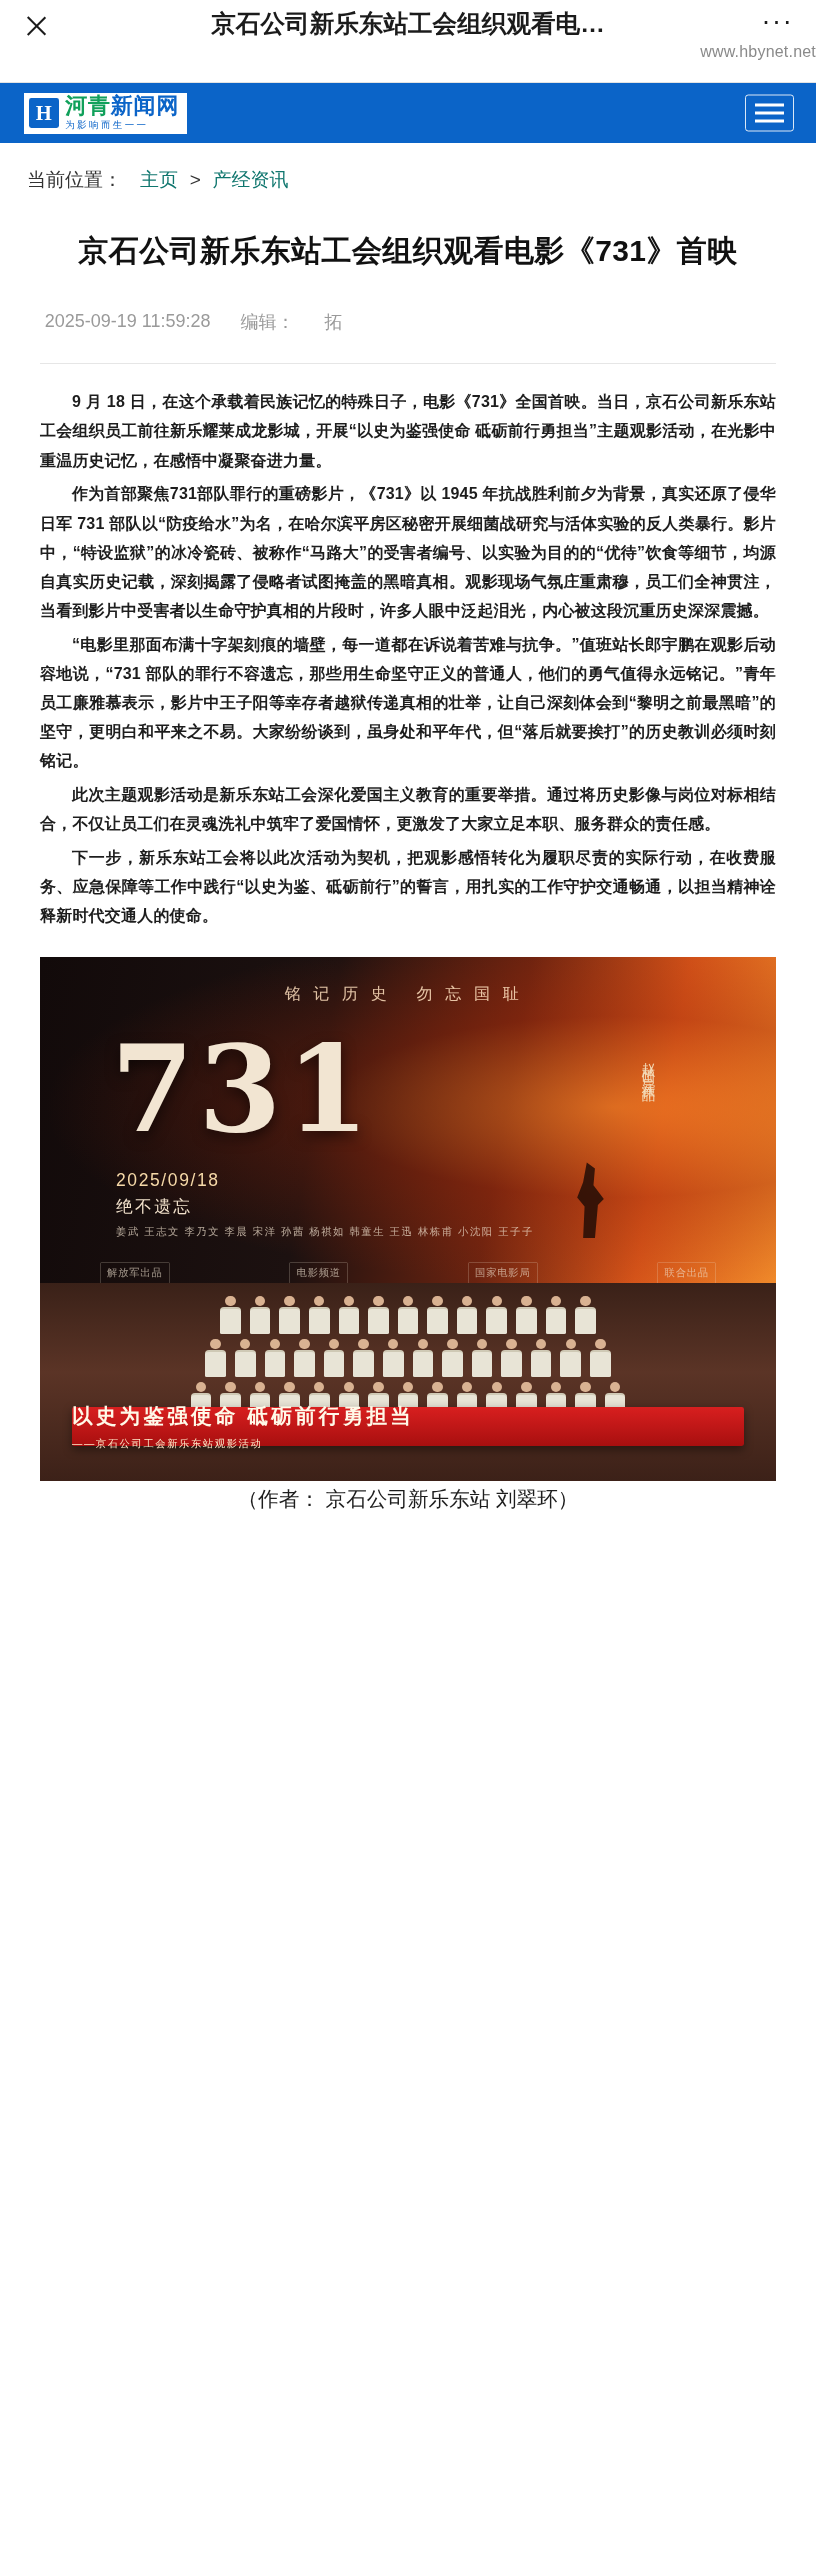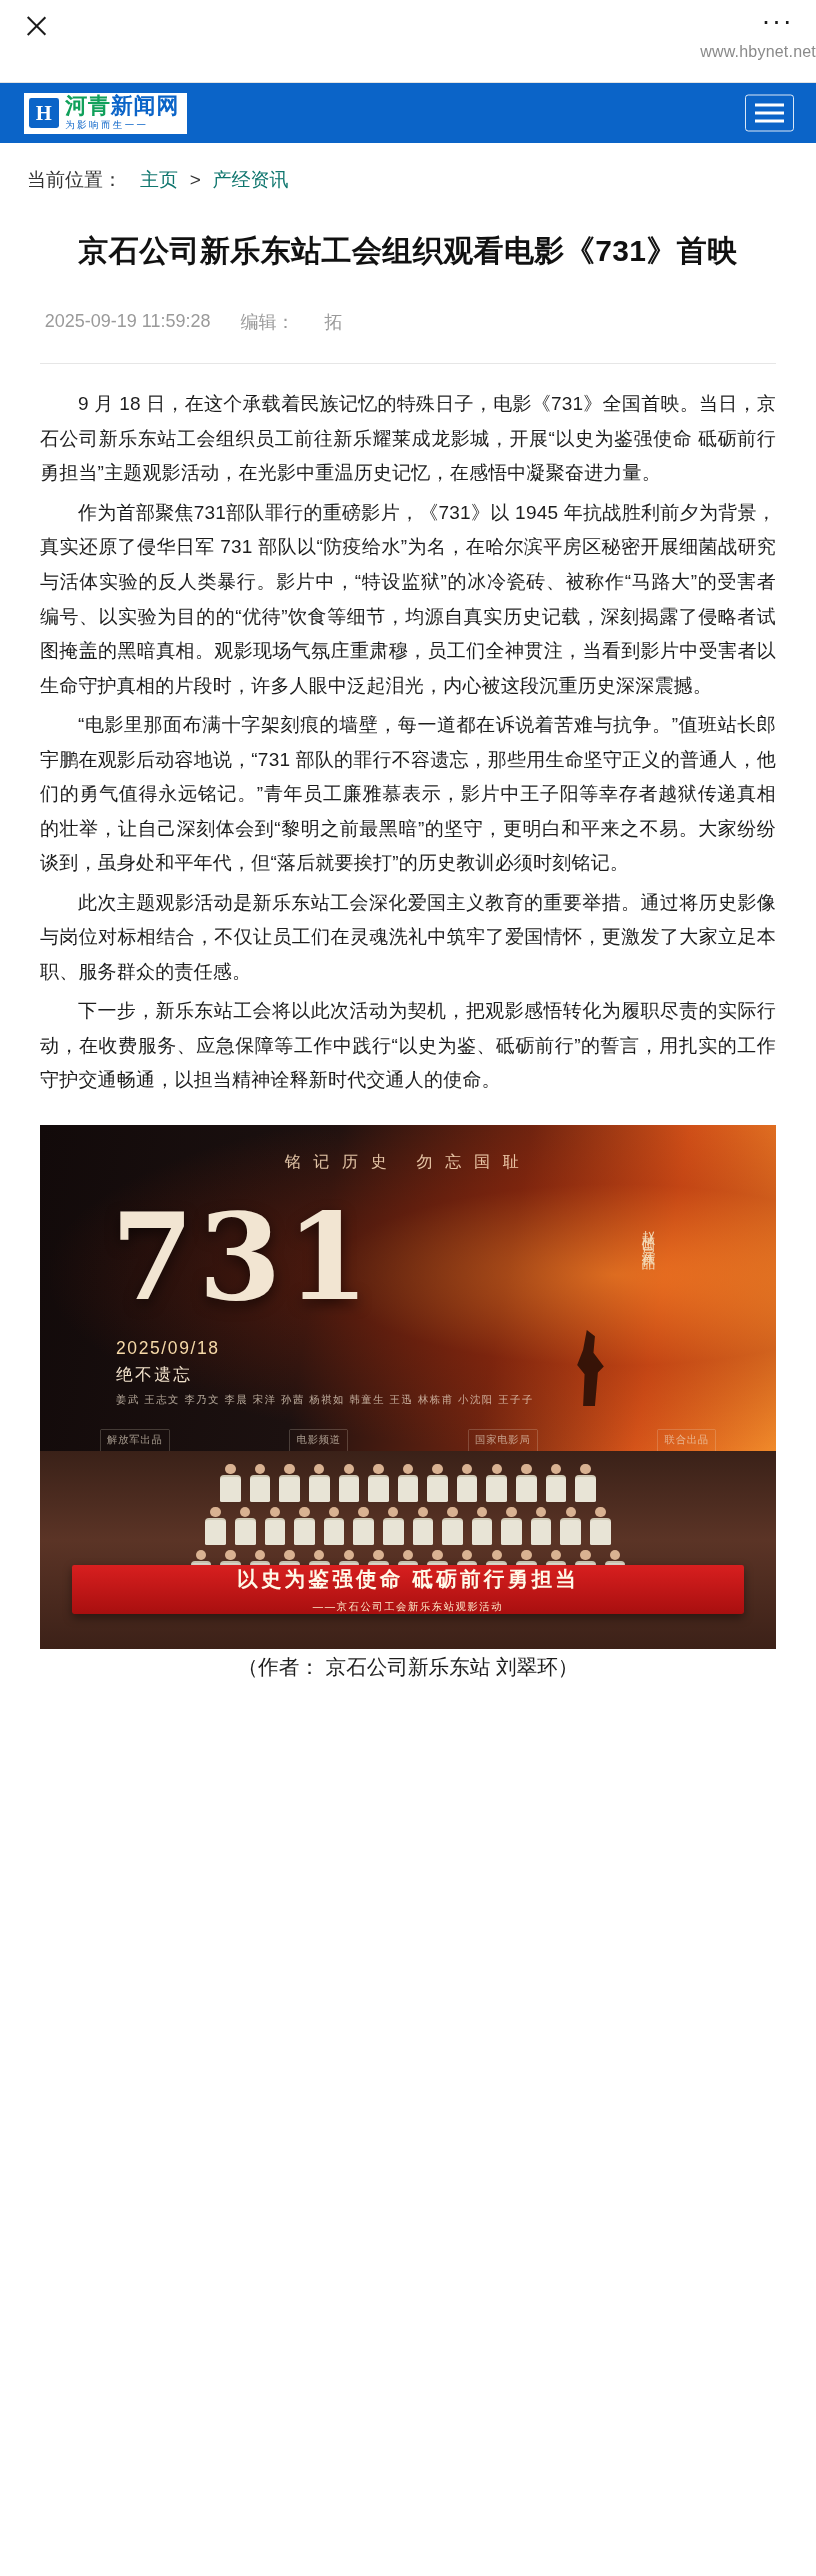--- a/index.html
+++ b/index.html
@@ -158,27 +158,28 @@
     color: #9a9a9a;
     font-size: 18px;
     margin: 35px 0 0 4.8px;
   }
   .divider {
     height: 0.8px;
     background: #e6e6e6;
     margin: 29px 0 24px 0;
   }
   .body-text p {
-    font-size: 19px;
+    font-size: 16px;
     line-height: 1.82;
     color: #1d1d1d;
     margin: 0 0 4.8px 0;
     text-align: justify;
     text-indent: 2em;
     letter-spacing: 0.2px;
+    font-weight: bold;
   }
 
   
   .photo-wrap {
     margin: 27px 0 0 0;
     width: 100%;
   }
   .photo {
     position: relative;
     width: 100%;
@@ -301,25 +302,25 @@
   }
   .person .body {
     width: 20.6px; height: 27px;
     background: #e8e4d6;
     border-radius: 4px 4px 1.6px 1.6px;
     border-top: 2.4px solid #cfc9b5;
   }
   .banner {
     position: absolute;
     left: 32px; right: 32px; bottom: 35px;
-    height: 49px;
+    height: 39px;
     background: linear-gradient(#d81f1f, #a80f0f);
     border-radius: 2.4px;
     display: flex; flex-direction: column;
-    align-items: center; justify-content: center;
+    align-items: flex-start; justify-content: center;
     box-shadow: 0 3.2px 9.5px rgba(0,0,0,.4);
   }
   .banner-main {
     color: #fff9e8;
     font-size: 20.6px;
     font-weight: 700;
     letter-spacing: 3.2px;
     white-space: nowrap;
   }
   .banner-sub {
@@ -335,20 +336,21 @@
     text-align: center;
     font-size: 20.6px;
     color: #1d1d1d;
   }
 </style>
 </head>
 <body>
 
 <div class="topbar">
   <div class="close-icon"></div>
+  <div class="topbar-title">京石公司新乐东站工会组织观看电…</div>
   <div class="topbar-url">www.hbynet.net</div>
   <div class="dots-icon">···</div>
 </div>
 
 <div class="site-header">
   <div class="logo">
     <div class="logo-mark">H</div>
     <div>
       <div class="logo-text-main">
         <span class="green">河青</span><span>新闻网</span>

